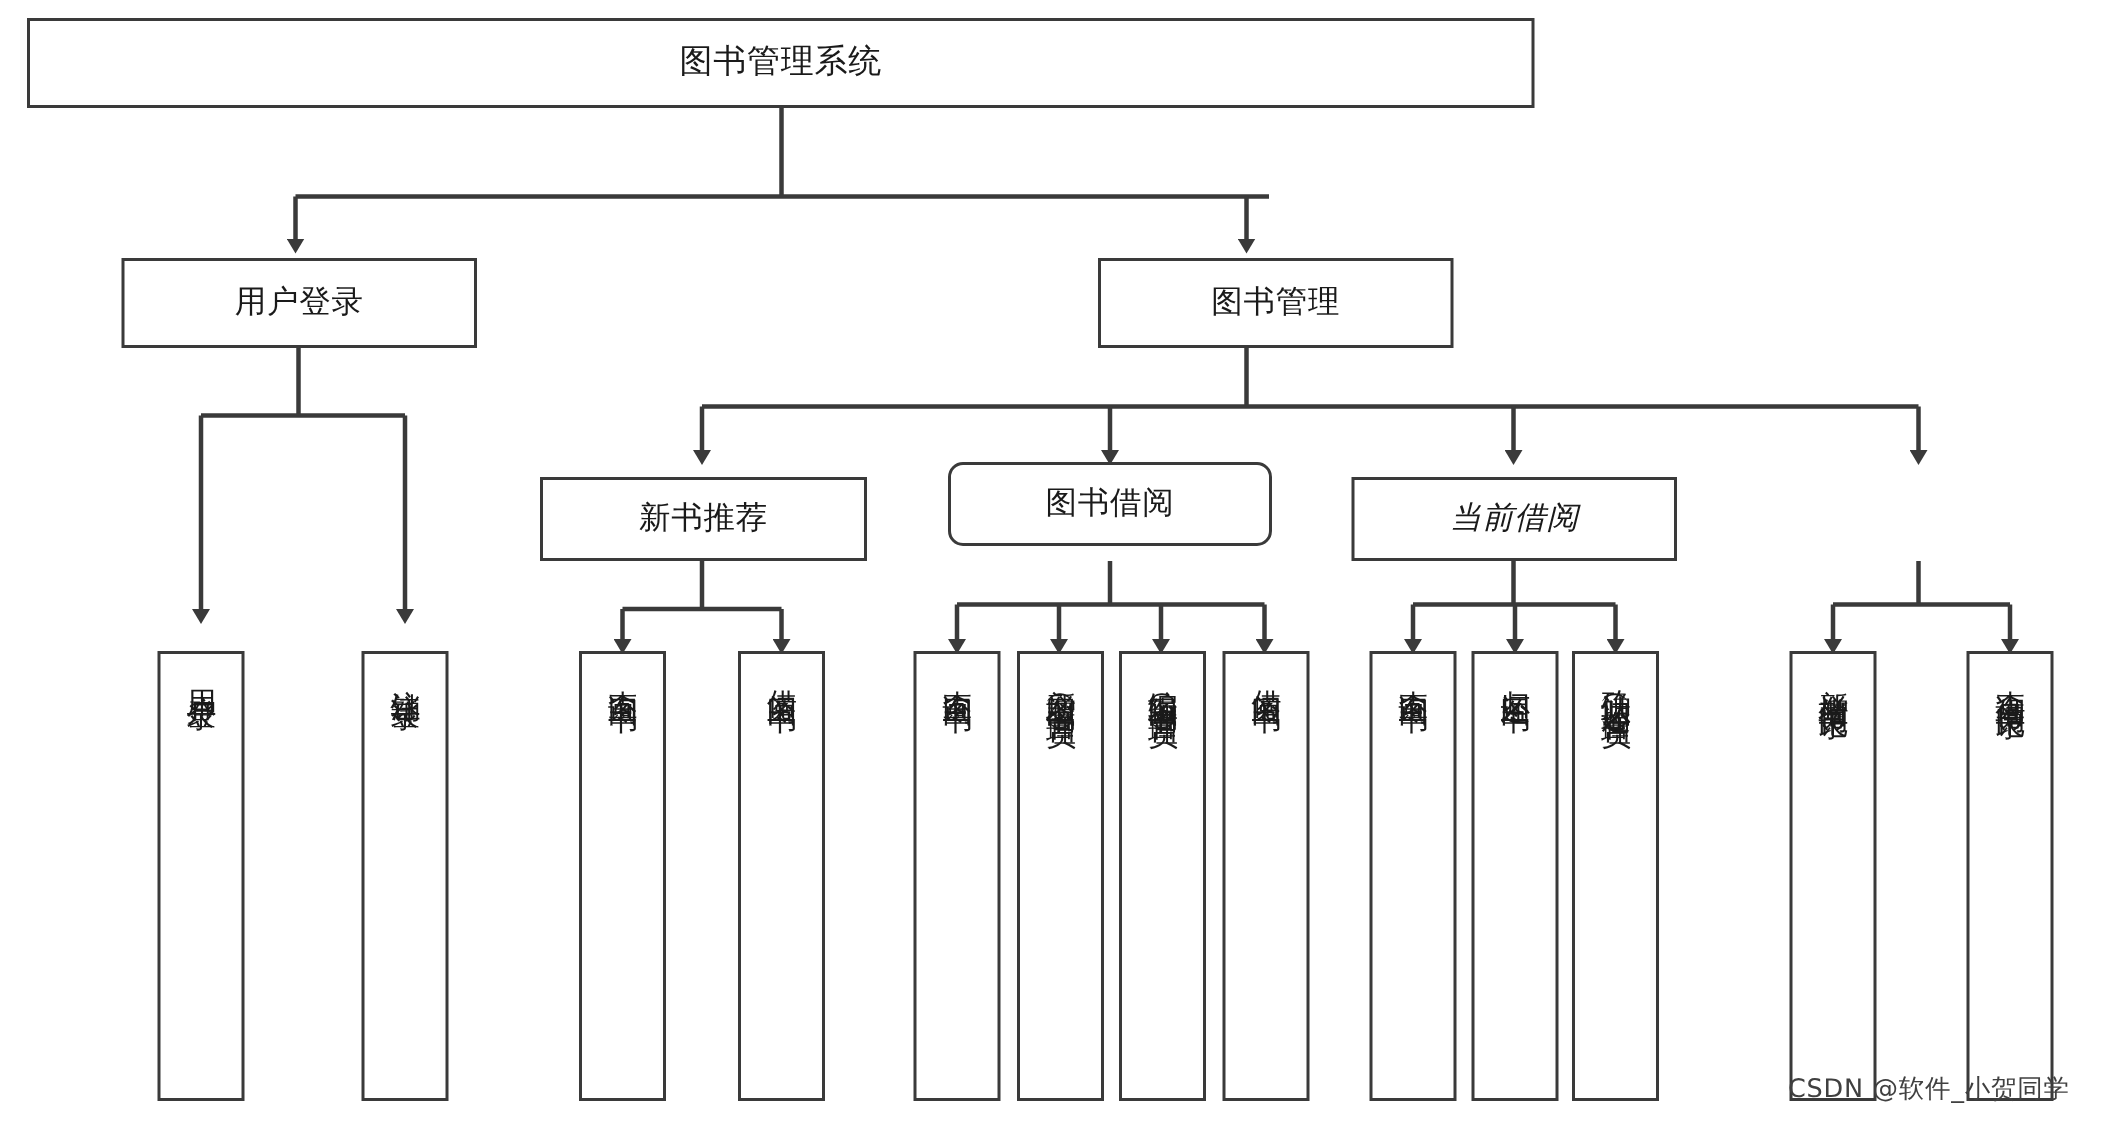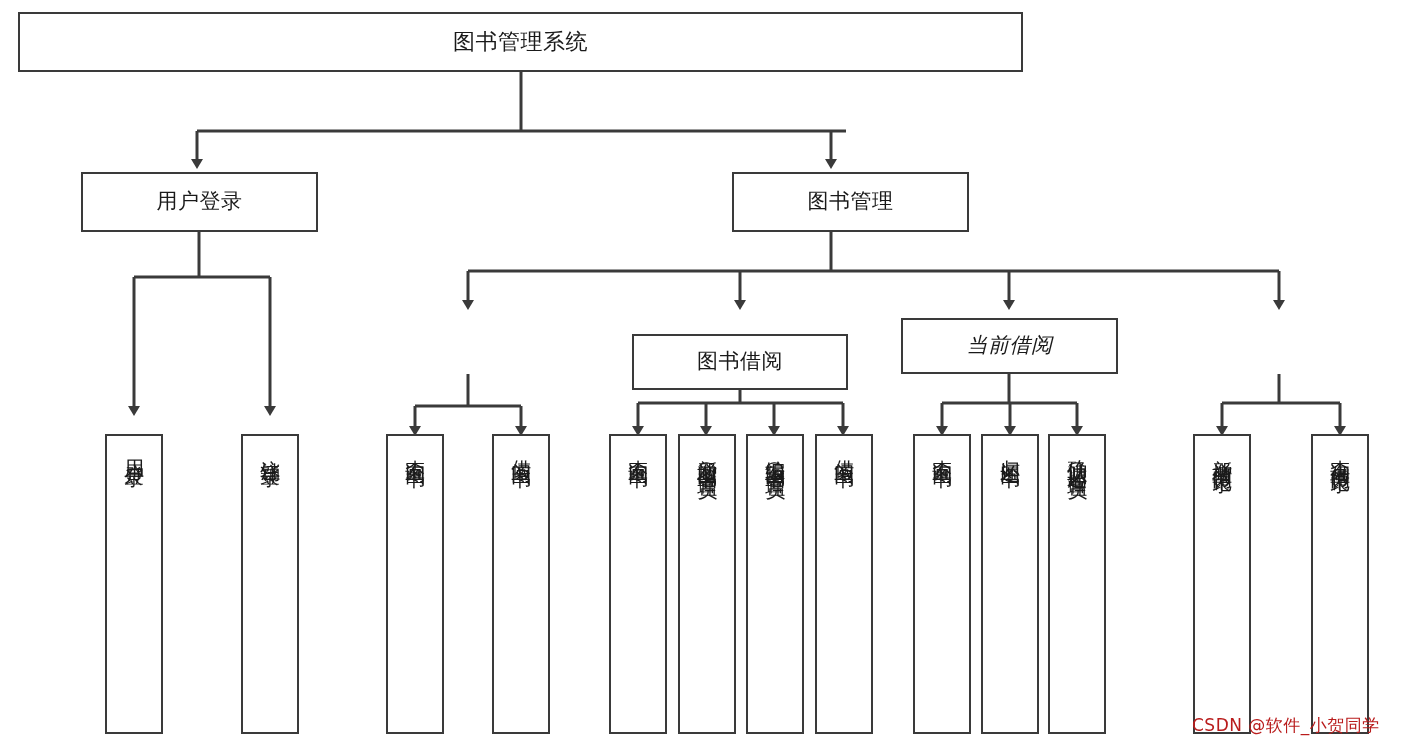--- a/index.html
+++ b/index.html
@@ -63,21 +63,21 @@
     letter-spacing: 3px;
     white-space: nowrap;
     max-height: 285px;
   }
   .node.v.tall .node-label {
     max-height: 282px;
   }
   .watermark {
     position: absolute;
     font-size: 17px;
-    color: #b91c1c;
+    color: #404040;
     letter-spacing: 0.5px;
     white-space: nowrap;
     font-family: "DejaVu Sans", "Liberation Sans", sans-serif;
   }
 </style>
 </head>
 <body>
 
 <div id="diagram-root">
 
@@ -136,21 +136,24 @@
     <span class="node-label">图书管理系统</span>
   </div>
 
   <div class="node h" style="left:81px; top:172px; width:237px; height:60px;">
     <span class="node-label">用户登录</span>
   </div>
   <div class="node h" style="left:712px; top:172px; width:237px; height:60px;margin-left:20px;">
     <span class="node-label">图书管理</span>
   </div>
 
-  <div class="node h" style="left:632px; top:334px; width:216px; height:56px;">
+  <div class="node h" style="left:360px; top:318px; width:218px; height:56px;">
+    <span class="node-label">新书推荐</span>
+  </div>
+  <div class="node h" style="left:632px; top:308px; width:216px; height:56px;border-radius:10px;">
     <span class="node-label">图书借阅</span>
   </div>
   <div class="node h" style="left:901px; top:318px; width:217px; height:56px;font-style:italic;">
     <span class="node-label">当前借阅</span>
   </div>
 
   <div class="node v" style="left:105px; top:434px; width:58px; height:300px;">
     <span class="node-label">用户登录</span>
   </div>
   <div class="node v" style="left:241px; top:434px; width:58px; height:300px;">

